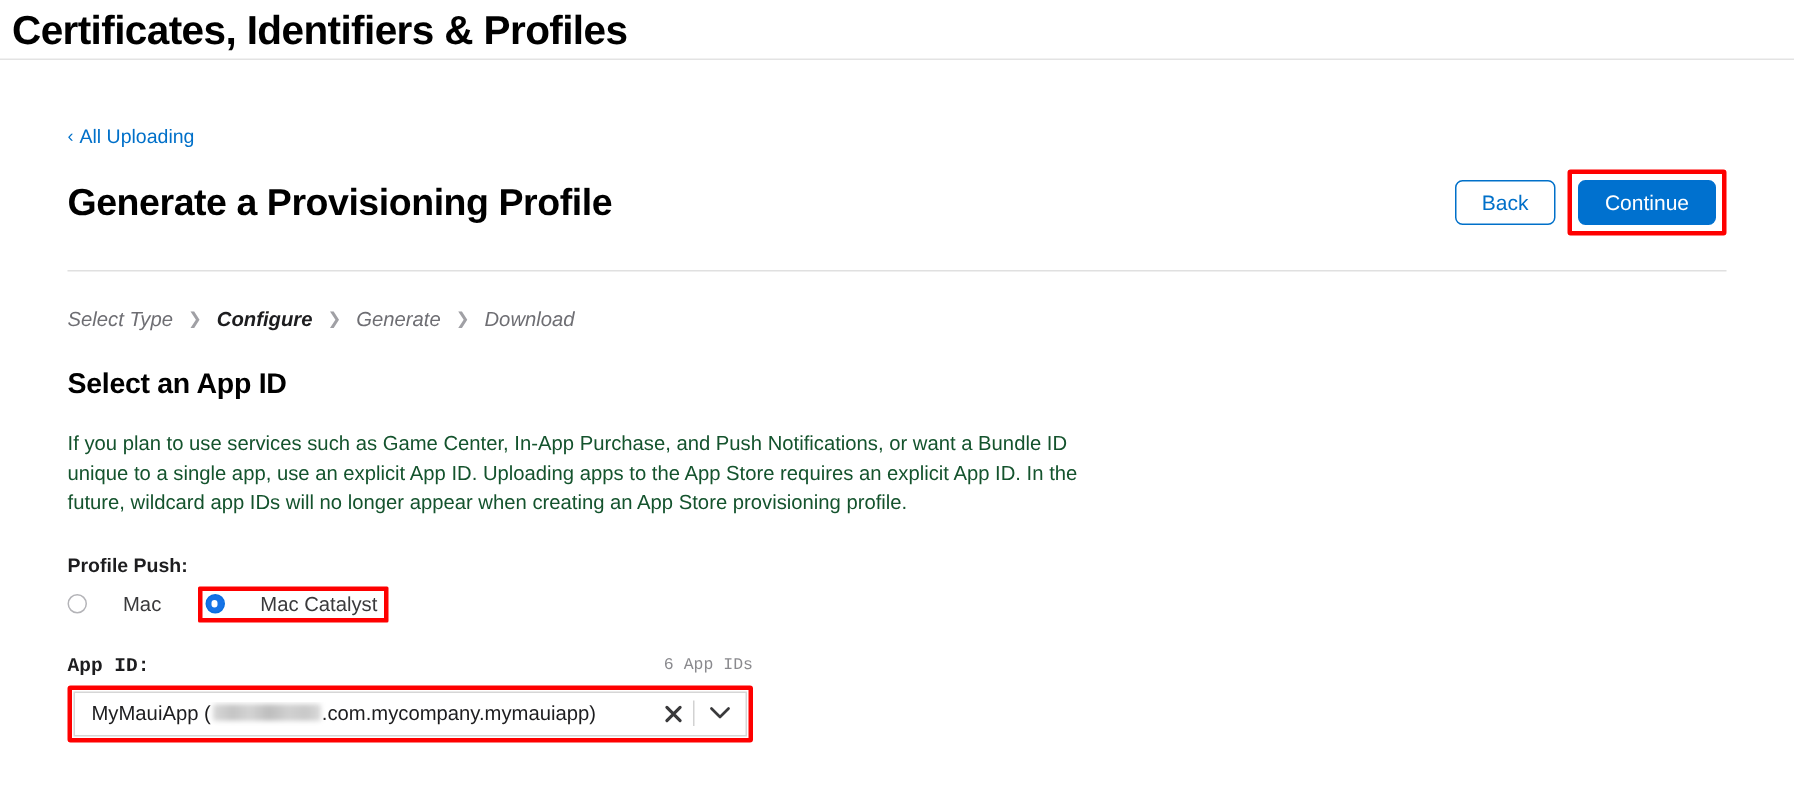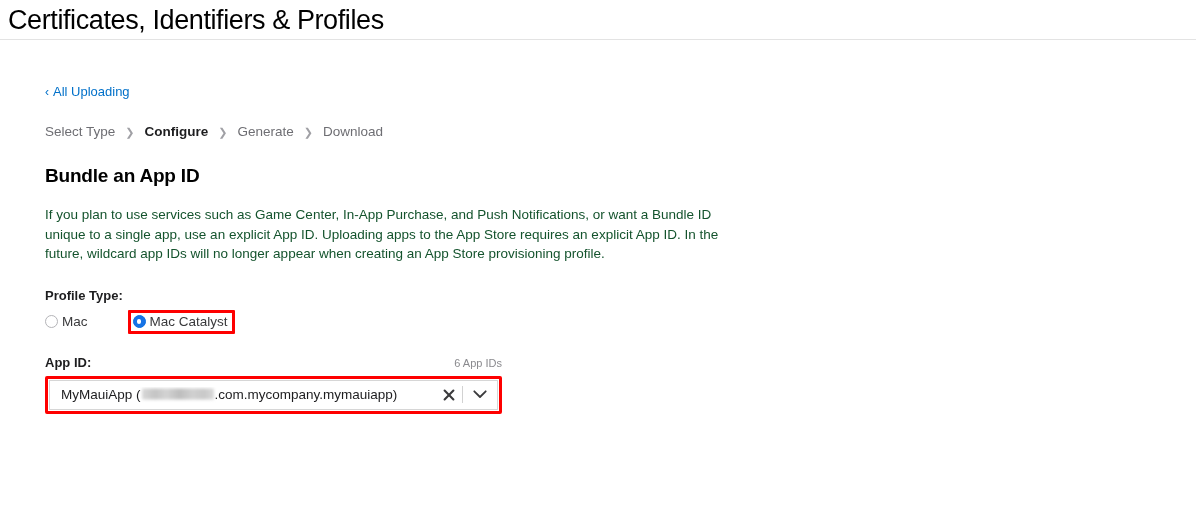--- a/index.html
+++ b/index.html
@@ -23,21 +23,21 @@
     box-sizing: border-box;
     border-bottom: 1px solid #e3e3e3;
     padding: 0 0 0 8px;
     display: flex;
     align-items: center;
   }
   .page-header h1 {
     margin: 0;
     font-size: 27px;
     line-height: 30px;
-    font-weight: normal;
+    font-weight: bold;
     letter-spacing: -0.4px;
     color: #000000;
   }
 
   
   .content {
     padding: 0 45px;
   }
 
   
@@ -124,20 +124,21 @@
     display: flex;
     align-items: center;
     gap: 10px;
     margin-top: 24px;
     font-size: 13.5px;
     line-height: 16px;
     color: #6e6e73;
   }
   .steps .step {
     cursor: pointer;
+    font-style: italic;
   }
   .steps .step.active {
     color: #1d1d1f;
     font-weight: bold;
   }
   .steps .sep {
     color: #a0a0a5;
     font-size: 11px;
     transform: translateY(0px);
   }
@@ -172,21 +173,21 @@
   }
   .radio-row {
     display: flex;
     align-items: center;
     margin-top: 7px;
     height: 22px;
   }
   .radio-opt {
     display: inline-flex;
     align-items: center;
-    gap: 4px;
+    gap: 24px;
     font-size: 13.5px;
     line-height: 16px;
     color: #3a3a3c;
     cursor: pointer;
   }
   .radio-dot {
     width: 13px;
     height: 13px;
     border-radius: 50%;
     border: 1px solid #b4b4b8;
@@ -209,36 +210,37 @@
     height: 4.5px;
     margin-left: -2.25px;
     margin-top: -2.25px;
     border-radius: 50%;
     background: #ffffff;
   }
   .hl-radio {
     border: 3px solid #fe0000;
     border-radius: 1px;
     padding: 1px 4px 1px 2px;
-    margin-left: 40px;
+    margin-left: 24px;
     box-sizing: border-box;
     display: inline-flex;
     align-items: center;
     background: #ffffff;
   }
 
   
   .appid-block {
     margin-top: 22px;
     width: 457px;
   }
   .appid-label-row {
     display: flex;
     align-items: flex-end;
     justify-content: space-between;
+    font-family: Liberation Mono, monospace;
   }
   .appid-label {
     font-size: 13px;
     line-height: 16px;
     font-weight: bold;
     color: #1d1d1f;
   }
   .appid-count {
     font-size: 11px;
     line-height: 16px;
@@ -314,36 +316,45 @@
 
 <div class="content">
 
   <div class="back-link-row">
     <a class="back-link">
       <span class="chev">‹</span>
       <span>All Uploading</span>
     </a>
   </div>
 
+  <div class="title-row">
+    <h2>Generate a Provisioning Profile</h2>
+    <div class="action-buttons">
+      <button class="btn btn-secondary">Back</button>
+      <span class="hl-continue">
+        <button class="btn btn-primary">Continue</button>
+      </span>
+    </div>
+  </div>
 
   <div class="steps">
     <span class="step">Select Type</span>
     <span class="sep">❯</span>
     <span class="step active">Configure</span>
     <span class="sep">❯</span>
     <span class="step">Generate</span>
     <span class="sep">❯</span>
     <span class="step">Download</span>
   </div>
 
-  <h3 class="section-title">Bundle an App ID</h3>
+  <h3 class="section-title">Select an App ID</h3>
 
   <p class="body-copy narrow">If you plan to use services such as Game Center, In-App Purchase, and Push Notifications, or want a Bundle ID unique to a single app, use an explicit App ID. Uploading apps to the App Store requires an explicit App ID. In the future, wildcard app IDs will no longer appear when creating an App Store provisioning profile.</p>
 
-  <div class="field-label">Profile Type:</div>
+  <div class="field-label">Profile Push:</div>
   <div class="radio-row">
     <label class="radio-opt">
       <span class="radio-dot"></span>
       <span>Mac</span>
     </label>
     <span class="hl-radio">
       <label class="radio-opt">
         <span class="radio-dot checked"></span>
         <span>Mac Catalyst</span>
       </label>

